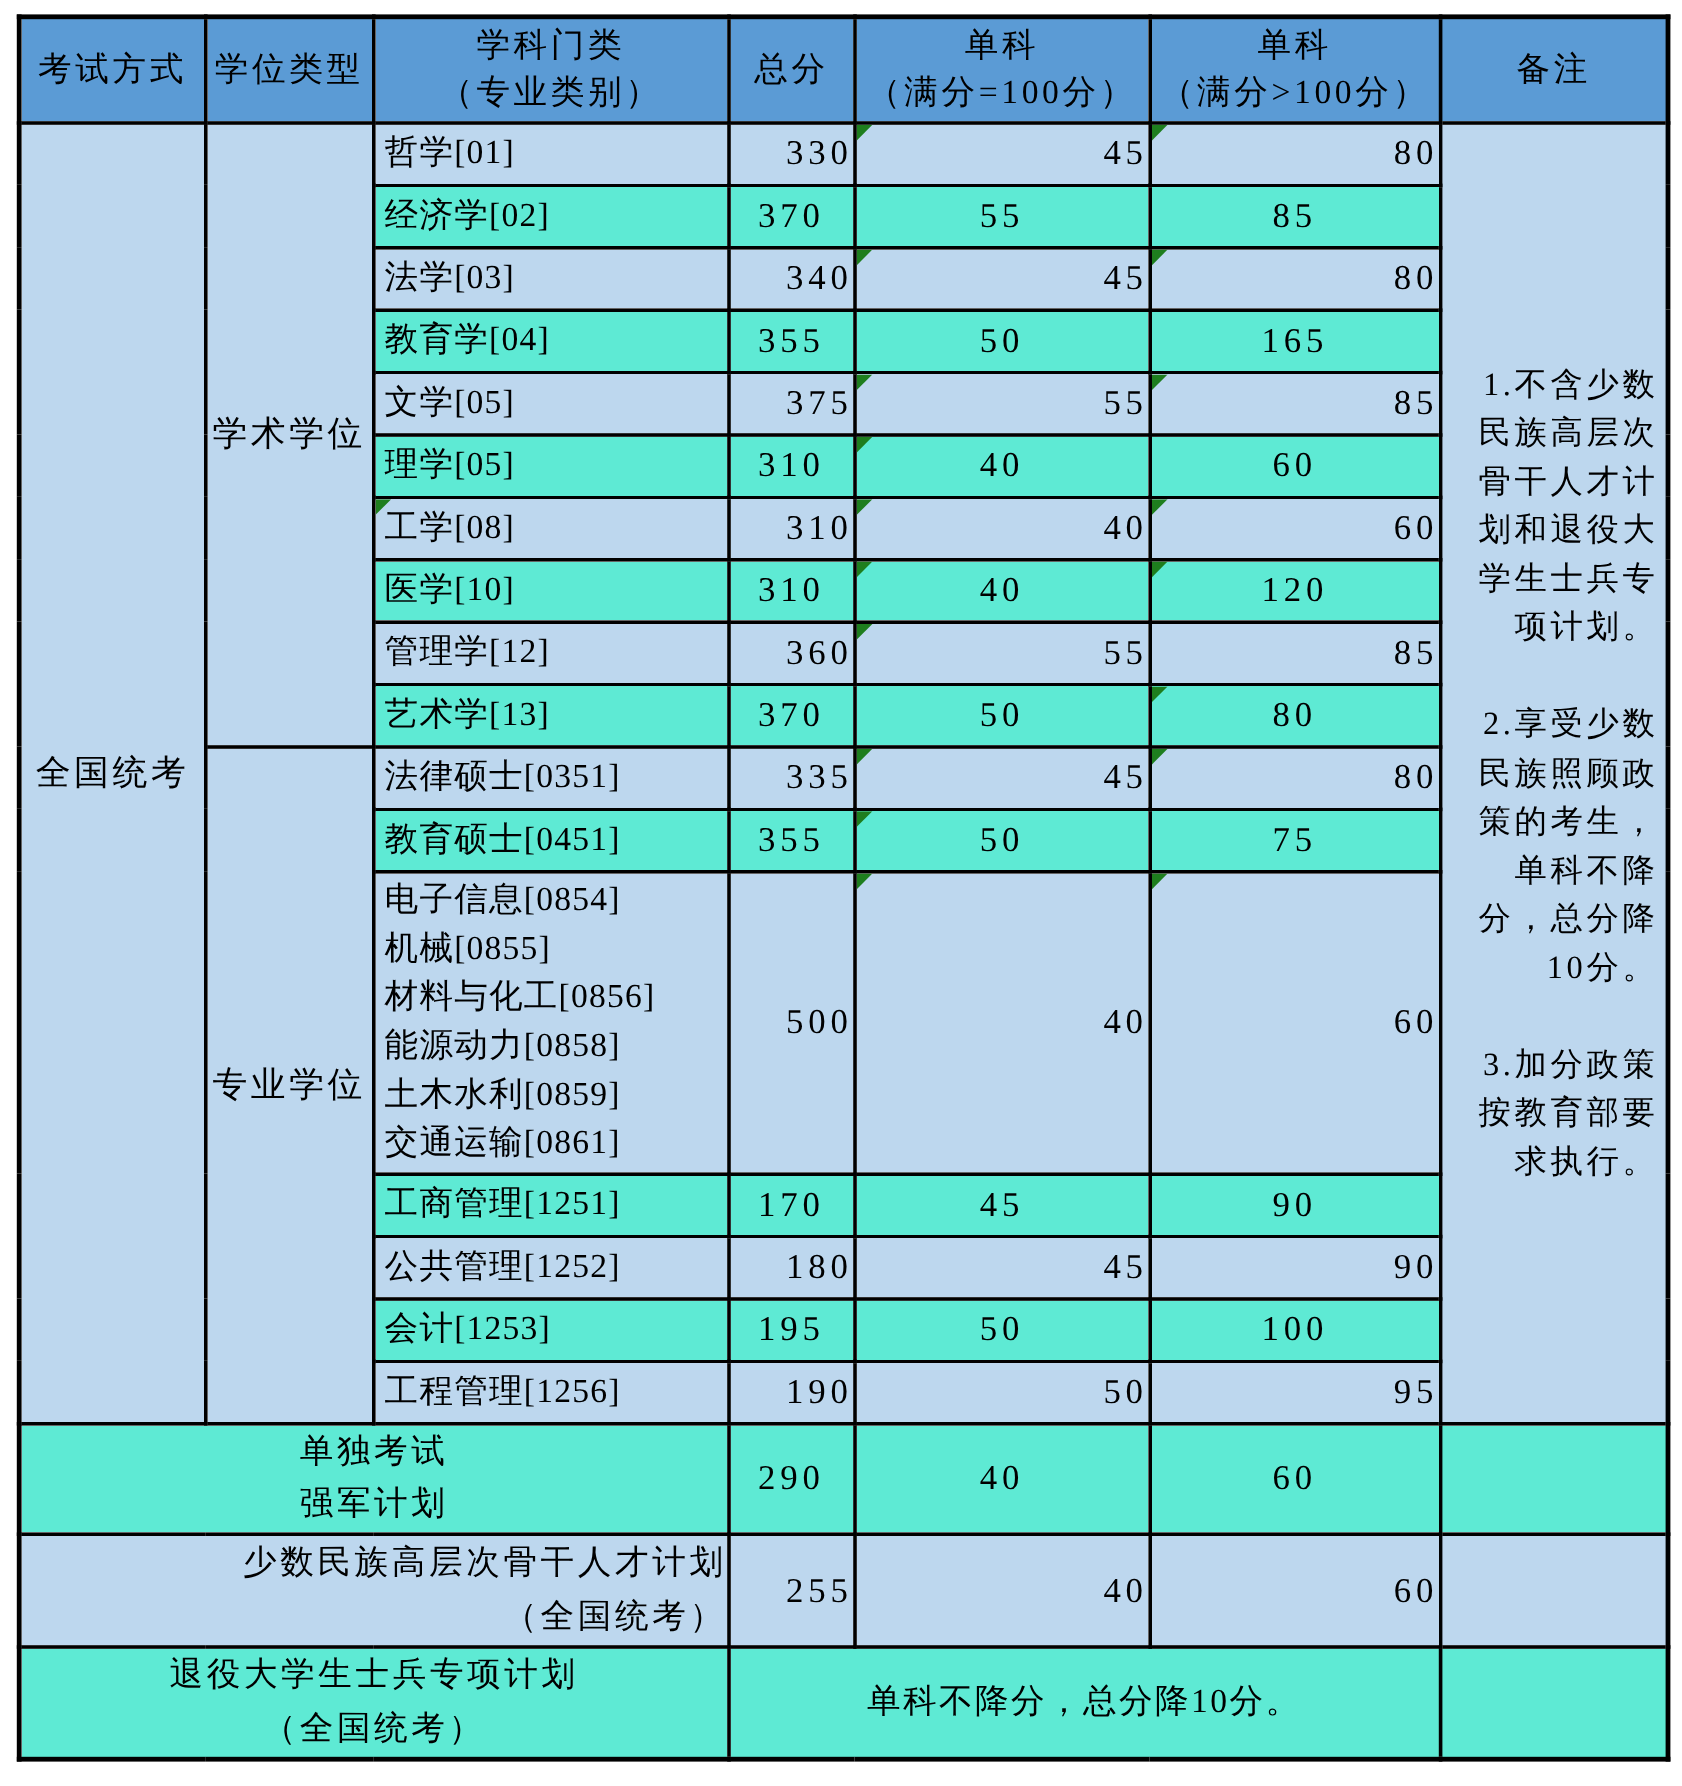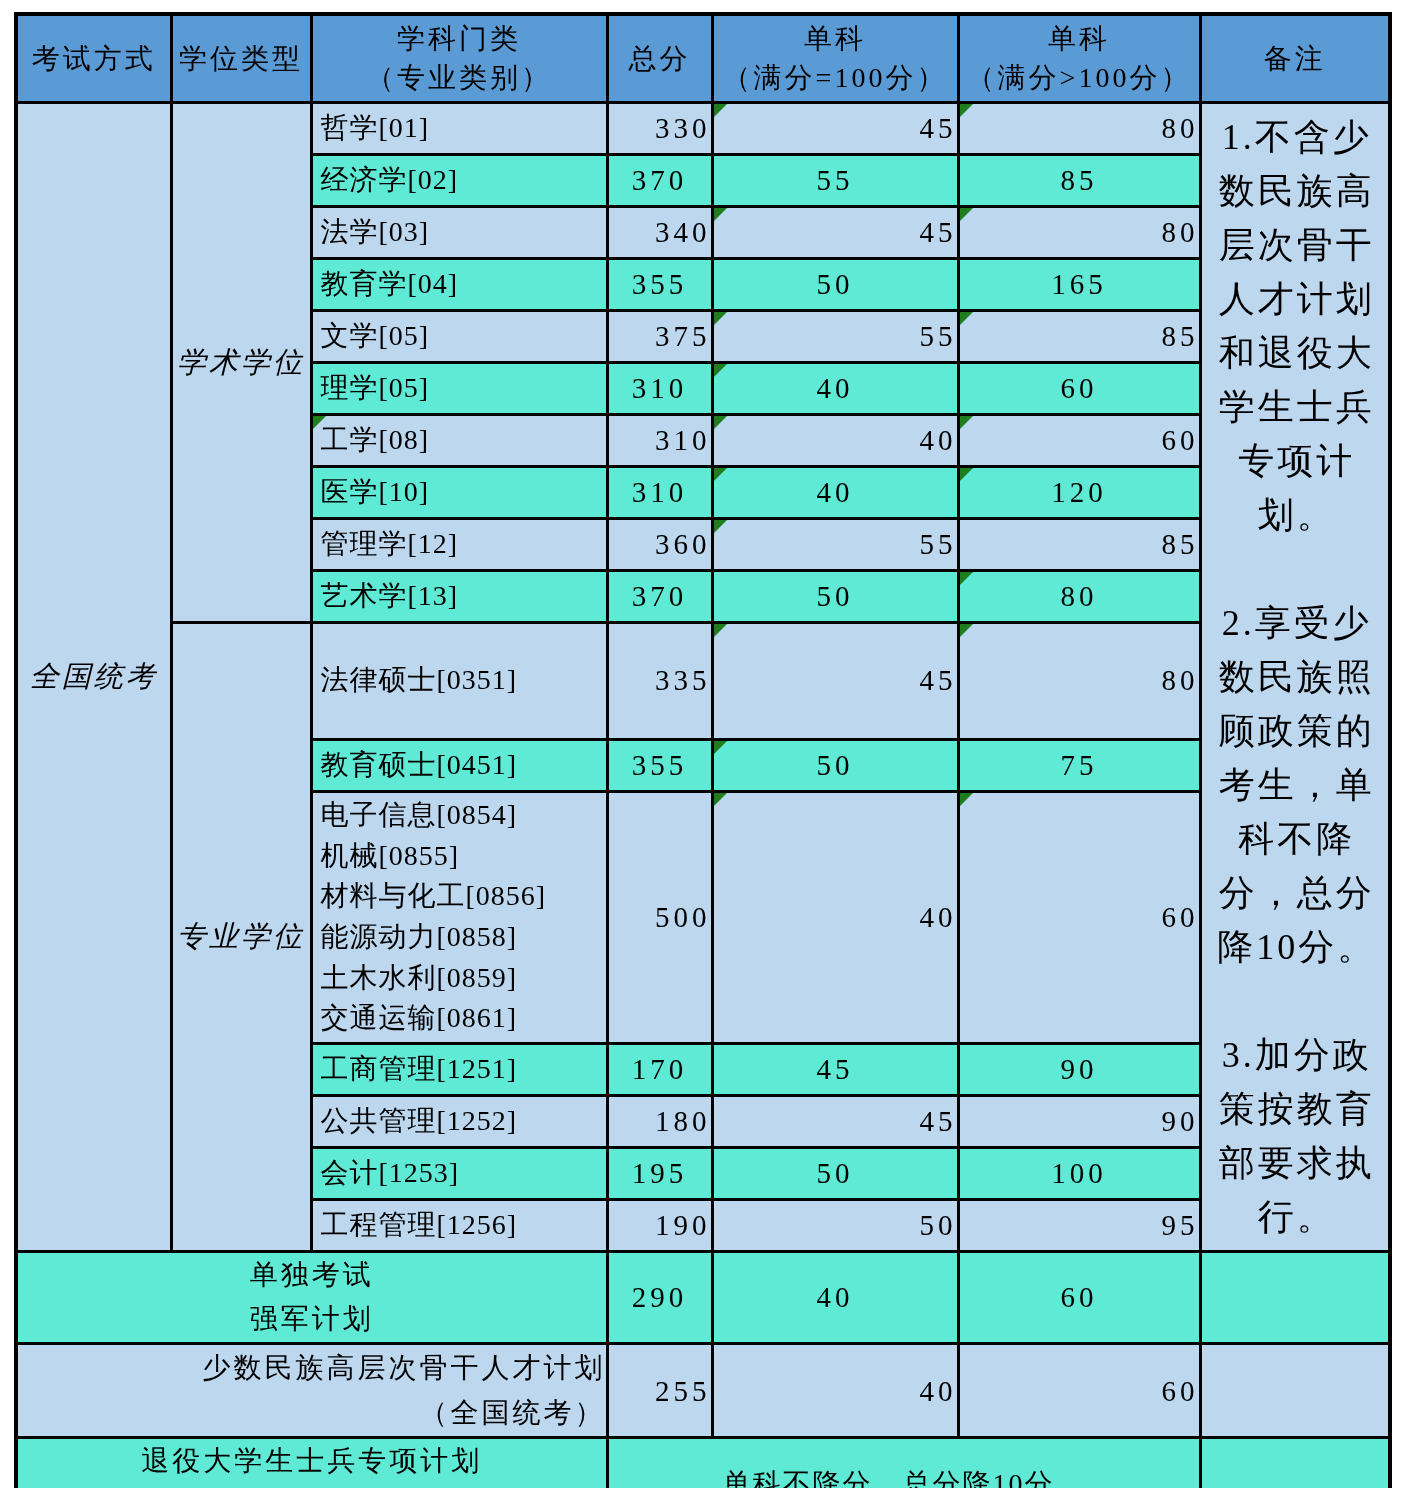--- a/index.html
+++ b/index.html
@@ -23,26 +23,26 @@
   }
   thead tr{height:88px;}
   tr.std{height:52px;}
   tr.big{height:252px;}
   tr.sp1{height:86px;}
   tr.sp2{height:94px;}
   tr.sp3{height:88px;}
   th{background:#5B9BD5;letter-spacing:3px;line-height:1.4;}
   td.dark{background:#BDD7EE;text-align:right;}
   td.light{background:#5eead4;}
-  td.side{background:#BDD7EE;font-size:29px;letter-spacing:3px;font-style:italic;}
+  td.side{background:#BDD7EE;font-size:29px;letter-spacing:3px;}
   td.subject{text-align:left;padding-left:8px;position:relative;letter-spacing:1px;}
   td.num{font-size:29px;letter-spacing:4px;position:relative;}
   td.remark{
-    background:#BDD7EE;text-align:center;
-    font-size:36px;letter-spacing:3px;line-height:1.5;
+    background:#BDD7EE;text-align:right;
+    font-size:27px;letter-spacing:3px;line-height:1.5;
     padding:6px 6px 6px 10px;
   }
   td.speclabel{letter-spacing:3px;line-height:1.6;}
   td.notecell{letter-spacing:2px;}
   .tri{
     position:absolute;top:0;left:0;width:0;height:0;
     border-top:13px solid #1e7e1e;border-right:13px solid transparent;
     pointer-events:none;
   }
 </style>

